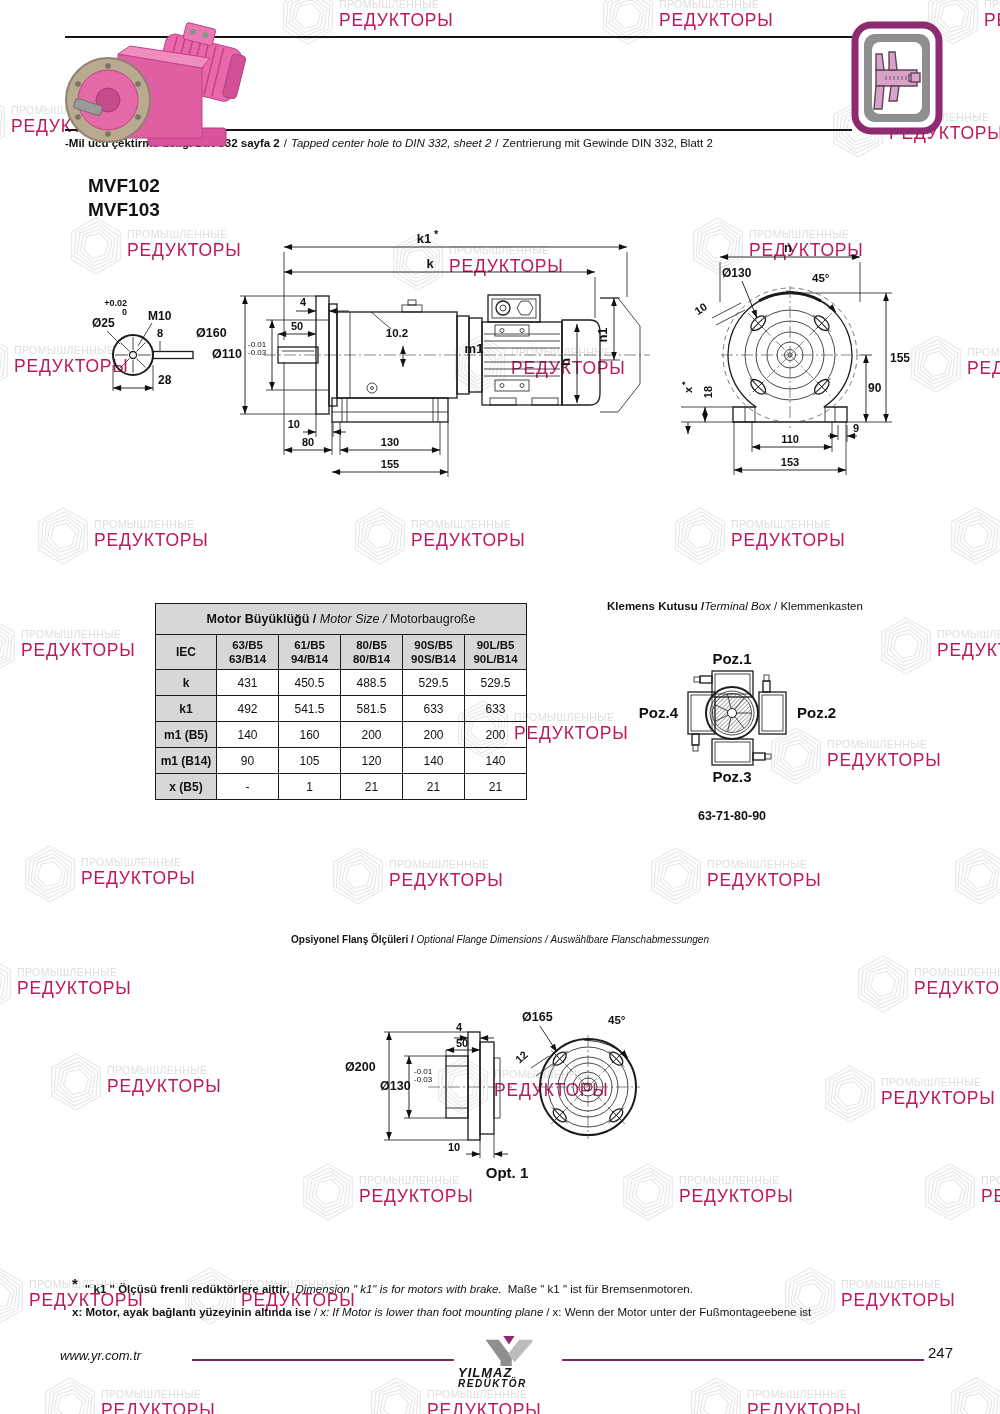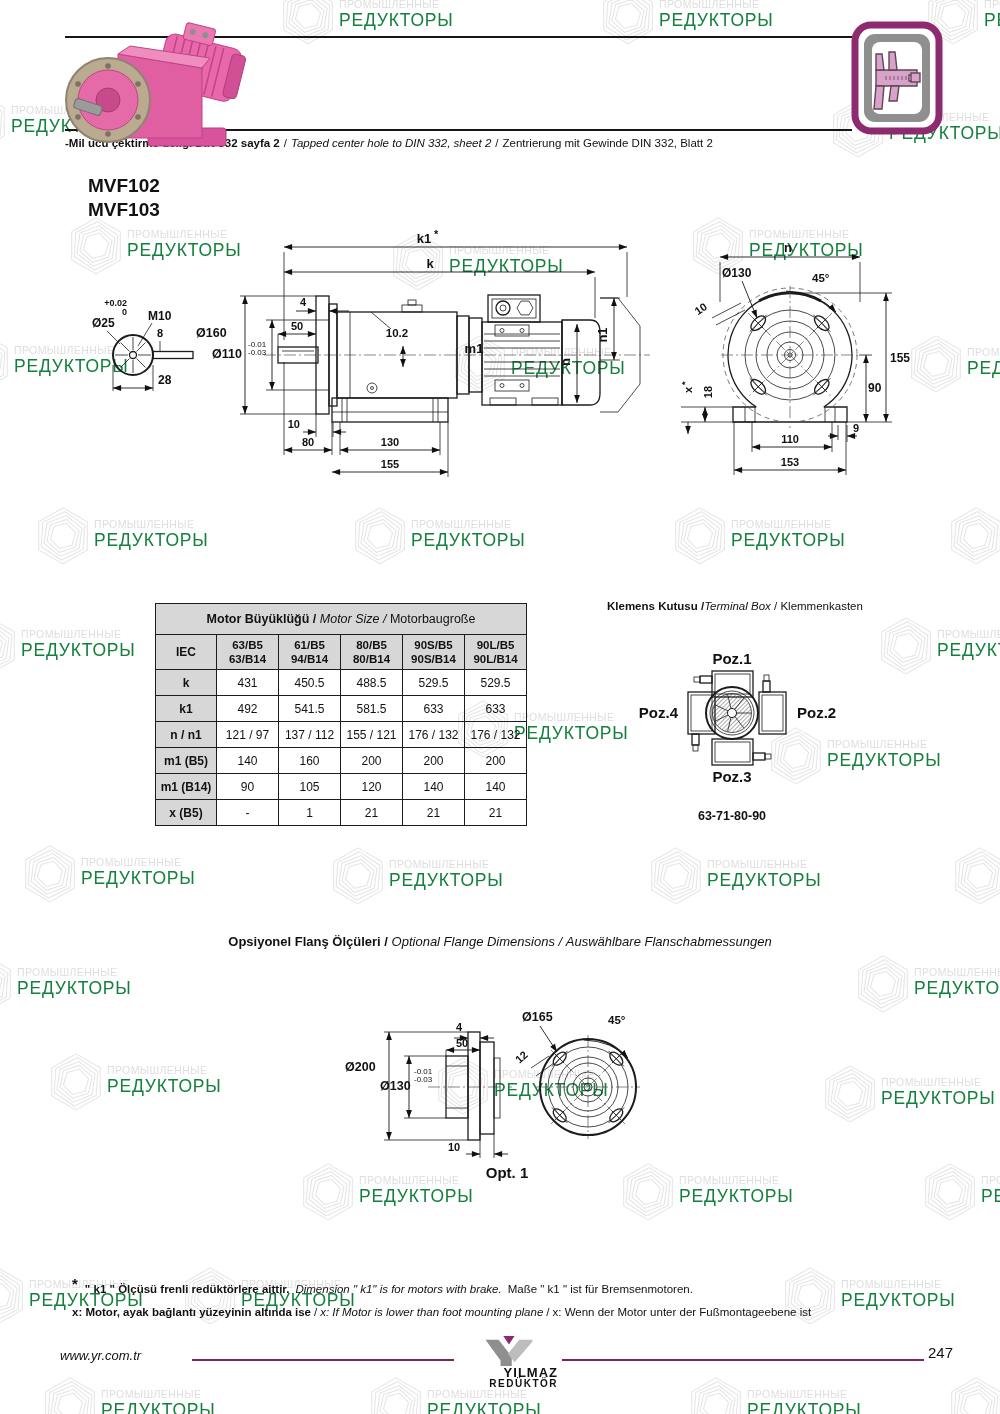--- a/index.html
+++ b/index.html
@@ -3,21 +3,21 @@
 <meta charset="utf-8">
 <style>
   html,body{margin:0;padding:0;background:#fff;}
   .page{position:relative;width:1000px;height:1414px;background:#fff;overflow:hidden;
         font-family:"Liberation Sans",sans-serif;color:#111;}
   .abs{position:absolute;}
   
   .wm{position:absolute;display:flex;align-items:center;gap:3px;pointer-events:none;z-index:0;}
   .wm svg{width:56px;height:64px;flex:0 0 auto;}
   .wm-l1{font-size:10.5px;letter-spacing:.4px;color:#dedede;line-height:13px;}
-  .wm-l2{font-size:17.5px;letter-spacing:.8px;color:#15803d;line-height:19px;}
+  .wm-l2{font-size:17.5px;letter-spacing:.8px;color:#be185d;line-height:19px;}
   
   .rule{position:absolute;left:65px;width:787px;height:2px;background:#161616;z-index:2;}
   .titles{position:absolute;left:250px;top:41px;width:520px;text-align:center;z-index:2;}
   .t1{font-size:23px;font-weight:bold;line-height:27px;}
   .t2{font-size:20px;font-style:italic;line-height:26px;}
   .t3{font-size:20px;line-height:26px;}
   .note{position:absolute;left:65px;top:137px;font-size:11.5px;z-index:2;white-space:nowrap;}
   .note b{font-weight:bold;}
   .note i{font-style:italic;}
   .note .sep{padding:0 4px;}
@@ -30,32 +30,32 @@
   table.dims .hd{background:#d7d7d7;font-weight:bold;}
   table.dims .ttl{background:#d7d7d7;height:30px;font-size:12.5px;}
   table.dims .ttl i{font-style:italic;font-weight:normal;}
   table.dims .ttl .de{font-weight:normal;}
   table.dims .c0{width:56px;margin-left:20px;}
   table.dims .cv{width:57px;margin-left:26px;}
   table.dims .hd2{background:#d7d7d7;font-weight:bold;font-size:11.5px;line-height:14px;height:34px;}
   
   .termtitle{position:absolute;left:607px;top:600px;font-size:11.5px;z-index:2;white-space:nowrap;}
   .termtitle b{font-weight:bold;} .termtitle i{font-style:italic;}
-  .flangetitle{position:absolute;left:0;top:934px;width:1000px;text-align:center;font-size:13px;z-index:2;}
+  .flangetitle{position:absolute;left:0;top:934px;width:1000px;text-align:center;font-size:10px;z-index:2;}
   .flangetitle b{font-weight:bold;} .flangetitle i{font-style:italic;}
   
   .fnotes{position:absolute;left:72px;top:1272px;font-size:11.5px;line-height:23px;z-index:2;white-space:nowrap;}
   .fnotes .star{font-size:15px;font-weight:bold;vertical-align:4px;margin-right:7px;}
   .fnotes b{font-weight:bold;} .fnotes i{font-style:italic;}
   .fnotes .sp{padding:0 3px;}
   
   .furl{position:absolute;left:60px;top:1348px;font-size:13px;font-style:italic;z-index:2;}
   .fline{position:absolute;top:1359px;height:2px;background:#7e2260;z-index:2;}
   .fpage{position:absolute;left:928px;top:1344px;font-size:15px;z-index:2;}
-  .flogo{position:absolute;left:458px;top:1336px;width:100px;text-align:right;z-index:3;}
+  .flogo{position:absolute;left:458px;top:1336px;width:100px;text-align:left;z-index:3;font-style:italic;}
   .flogo .b1{font-size:13px;font-weight:bold;letter-spacing:1px;line-height:13px;}
   .flogo .b2{font-size:10px;font-weight:bold;letter-spacing:1.5px;line-height:9px;}
   
   #art{position:absolute;left:0;top:0;z-index:1;}
   .o{fill:none;stroke:#1c1c1c;stroke-width:1.3;}
   .o2{fill:none;stroke:#1c1c1c;stroke-width:2;}
   .t{fill:none;stroke:#1c1c1c;stroke-width:.8;}
   .d{fill:none;stroke:#161616;stroke-width:.9;}
   .cl{fill:none;stroke:#555;stroke-width:.7;stroke-dasharray:12 3 2 3;}
   .dsh{fill:none;stroke:#555;stroke-width:.8;stroke-dasharray:5 4;}
@@ -1111,28 +1111,20 @@
     </tr>
     <tr>
       <td class="hd">k1</td>
       <td>492</td>
       <td>541.5</td>
       <td>581.5</td>
       <td>633</td>
       <td>633</td>
     </tr>
     <tr>
-      <td class="hd">n / n1</td>
-      <td>121 / 97</td>
-      <td>137 / 112</td>
-      <td>155 / 121</td>
-      <td>176 / 132</td>
-      <td>176 / 132</td>
-    </tr>
-    <tr>
       <td class="hd">m1 (B5)</td>
       <td>140</td>
       <td>160</td>
       <td>200</td>
       <td>200</td>
       <td>200</td>
     </tr>
     <tr>
       <td class="hd">m1 (B14)</td>
       <td>90</td>

